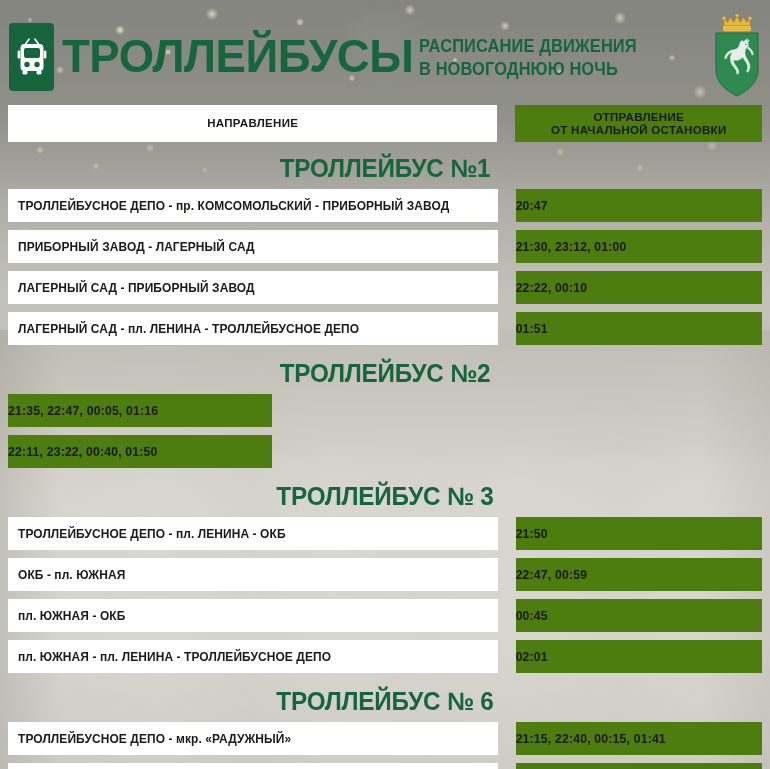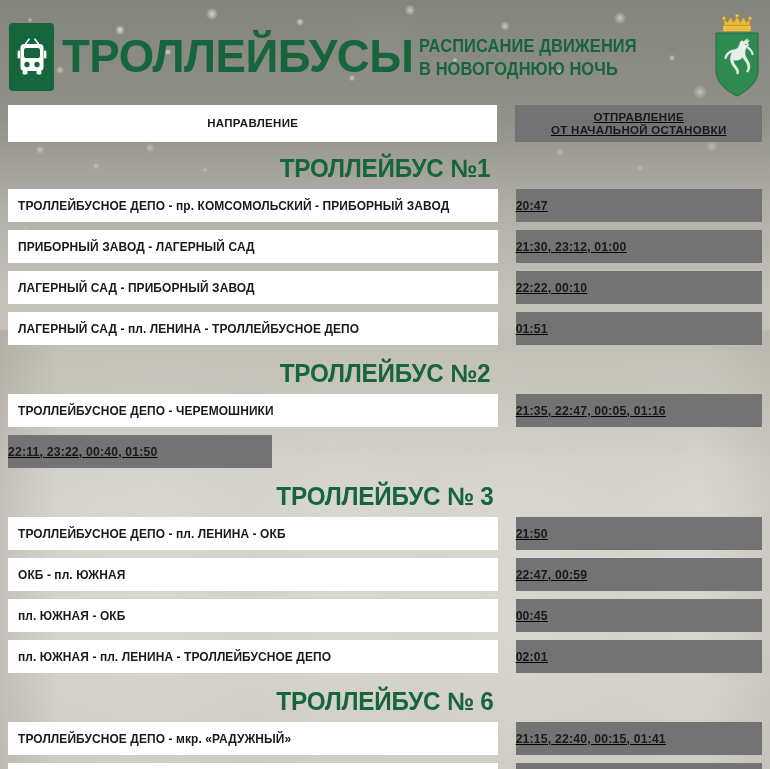--- a/index.html
+++ b/index.html
@@ -101,21 +101,21 @@
     transform:scaleX(0.94); transform-origin:left top;
     white-space:pre-line;
   }
   #emblem { position:absolute; left:711px; top:6px; width:52px; height:93px; }
 
   
   #table { position:absolute; left:0; top:105px; width:770px; z-index:5; }
 
   .cols { display:flex; gap:18px; padding:0 8px; }
   .cell-dir  { width:524px; background:#ffffff; }
-  .cell-time { width:264px; background:#737373;text-decoration:underline; }
+  .cell-time { width:264px; background:#4d7c0f; }
 
   .hdr-row { margin-bottom:6px; }
   .hdr-row .cell-dir, .hdr-row .cell-time {
     height:37px; display:flex; align-items:center; justify-content:center;
     text-align:center;
   }
   .hdr-txt {
     font-size:11.5px; font-weight:700; color:#1a1a1a;
     letter-spacing:0.3px; line-height:13px; white-space:pre-line;
   }
@@ -258,23 +258,20 @@
       <div class="cols data-row">
         <div class="cell-dir">
           <span class="row-dir-txt">ЛАГЕРНЫЙ САД - пл. ЛЕНИНА - ТРОЛЛЕЙБУСНОЕ ДЕПО</span>
         </div>
         <div class="cell-time">
           <span class="row-time-txt">01:51</span>
         </div>
       </div>
       <div class="section-title">ТРОЛЛЕЙБУС №2</div>
       <div class="cols data-row">
-        <div class="cell-dir">
-          <span class="row-dir-txt">ТРОЛЛЕЙБУСНОЕ ДЕПО - ЧЕРЕМОШНИКИ</span>
-        </div>
         <div class="cell-time">
           <span class="row-time-txt">21:35, 22:47, 00:05, 01:16</span>
         </div>
       </div>
       <div class="cols data-row">
         <div class="cell-time">
           <span class="row-time-txt">22:11, 23:22, 00:40, 01:50</span>
         </div>
       </div>
       <div class="section-title">ТРОЛЛЕЙБУС № 3</div>

